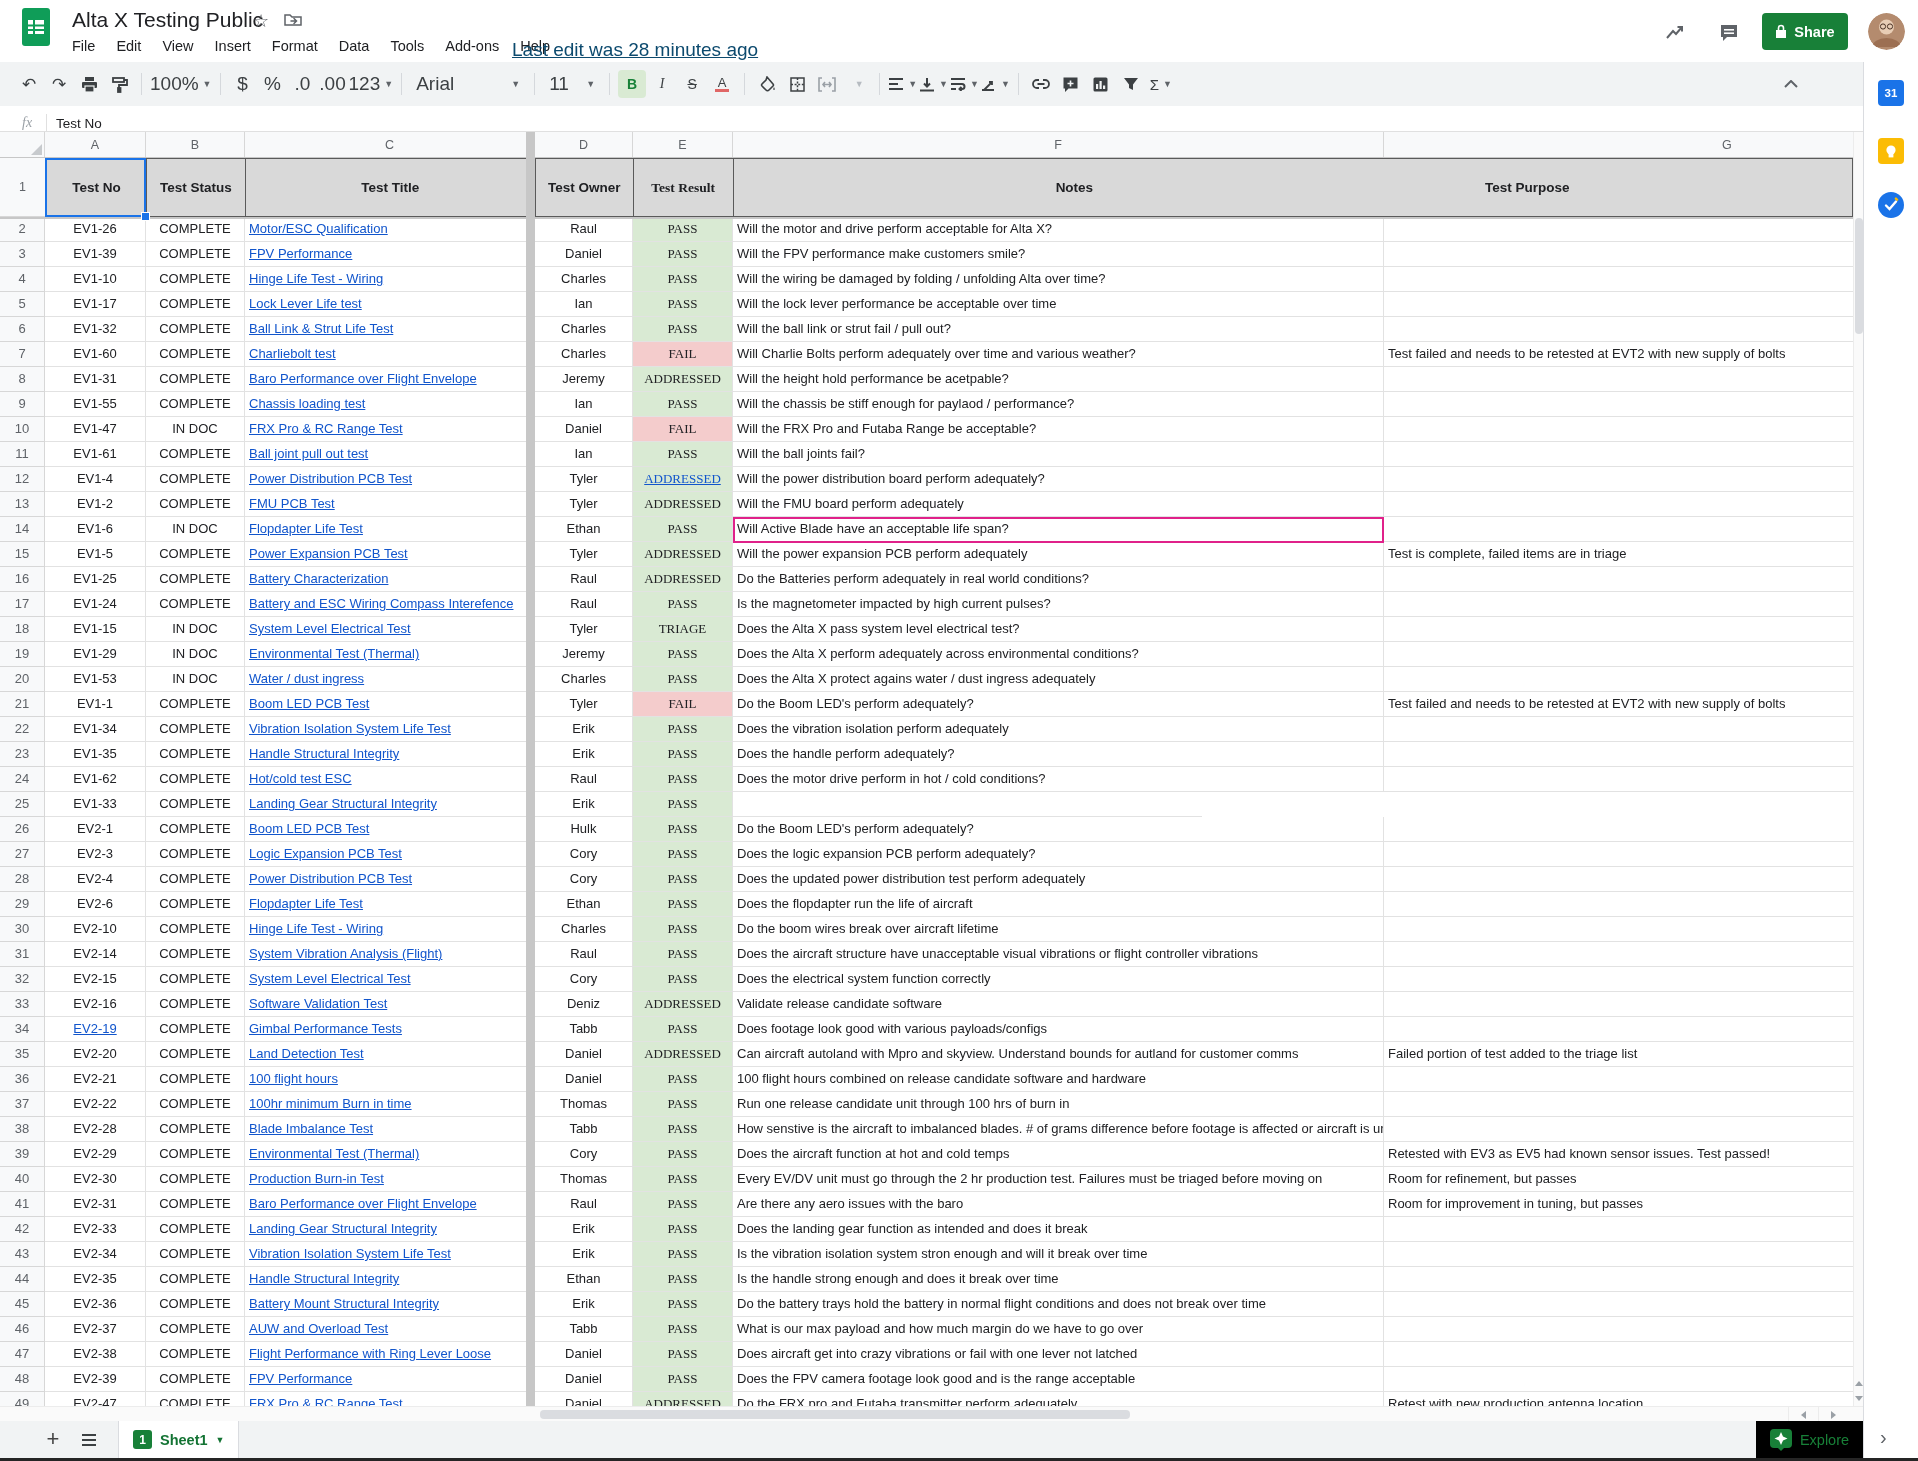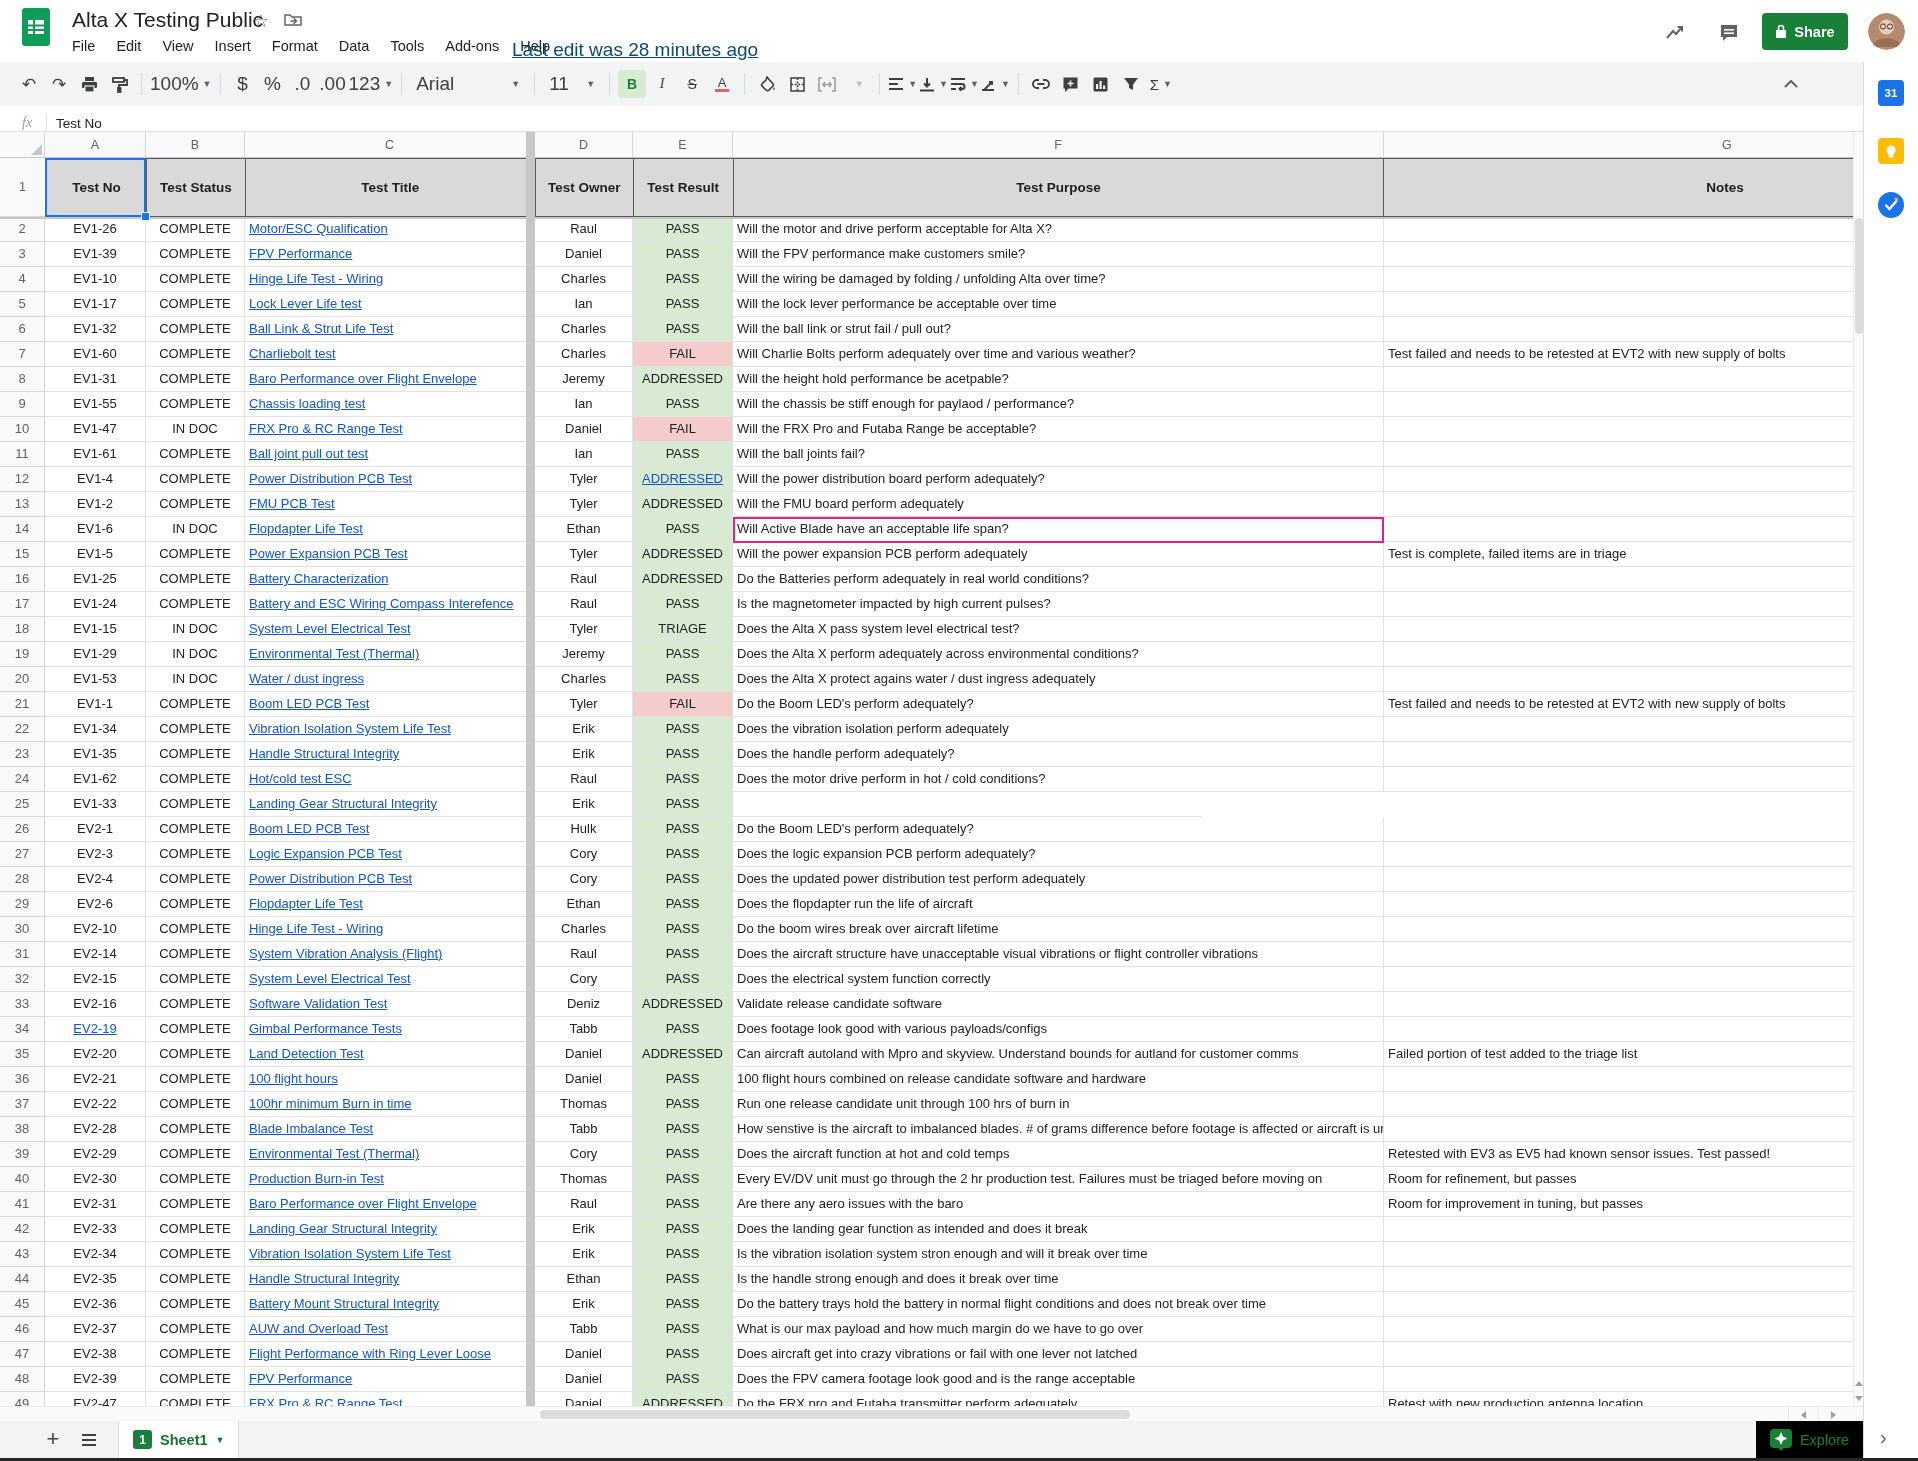--- a/index.html
+++ b/index.html
@@ -46,21 +46,21 @@
   .gridwrap{position:absolute;top:158px;left:0;width:1853px;height:1248px;overflow:hidden;}
   .row{display:flex;height:25px;}
   .row>div{box-sizing:border-box;border-right:1px solid #e2e2e2;border-bottom:1px solid #e2e2e2;
            font-size:13px;line-height:24px;white-space:nowrap;overflow:hidden;}
   .rn{width:45px;background:#f8f9fa;color:#5f6368;font-size:12.5px;text-align:center;
       border-right:1px solid #d7d7d7 !important;border-bottom:1px solid #d7d7d7 !important;}
   .cA{width:101px;text-align:center;}
   .cB{width:99px;text-align:center;}
   .cC{width:290px;padding-left:4px;}
   .cD{width:98px;text-align:center;}
-  .cE{width:100px;text-align:center;}
+  .cE{width:100px;text-align:center;font-family:Liberation Serif, serif;}
   .cF{width:651px;padding-left:4px;}
   .cG{width:469px;padding-left:4px;border-right:none !important;}
   .hdrrow{display:flex;height:59px;}
   .hdrrow .rn{line-height:58px;}
   .hdrrow .hc{box-sizing:border-box;background:#d9d9d9;border:1px solid #5a5a5a;border-left:none;
               font-weight:bold;font-size:13.5px;text-align:center;line-height:57px;position:relative;overflow:hidden;}
   .link{color:#1155cc;text-decoration:underline;}
   
   .freeze-col{position:absolute;left:526px;top:132px;width:9px;height:1274px;background:#c7c7c7;}
   .freeze-row{position:absolute;left:0;top:217px;width:1853px;height:2px;background:#c7c7c7;}
@@ -319,24 +319,24 @@
 </div>
 
 <div class="gridwrap">
   <div class="hdrrow">
     <div class="rn">1</div>
     <div class="hc cA" style="border-left:1px solid #5a5a5a;">Test No</div>
     <div class="hc cB">Test Status</div>
     <div class="hc cC" style="padding-left:0;">Test Title</div>
     <div class="hc cD">Test Owner</div>
     <div class="hc cE">Test Result</div>
-    <div class="hc cF" style="padding-left:0;text-align:center;">Test Purpose</div>
     <div class="hc cG" style="padding-left:0;">
       <span style="position:absolute;left:322px;">Notes</span>
     </div>
+    <div class="hc cF" style="padding-left:0;text-align:center;">Test Purpose</div>
   </div>
   <div>
       <div class="row">
     <div class="rn">2</div>
     <div class="cA">EV1-26</div>
     <div class="cB">COMPLETE</div>
     <div class="cC"><span class="link">Motor/ESC Qualification</span></div>
     <div class="cD">Raul</div>
     <div class="cE" style="background: rgb(217, 234, 211);">PASS</div>
     <div class="cF">Will the motor and drive perform acceptable for Alta X?</div>

